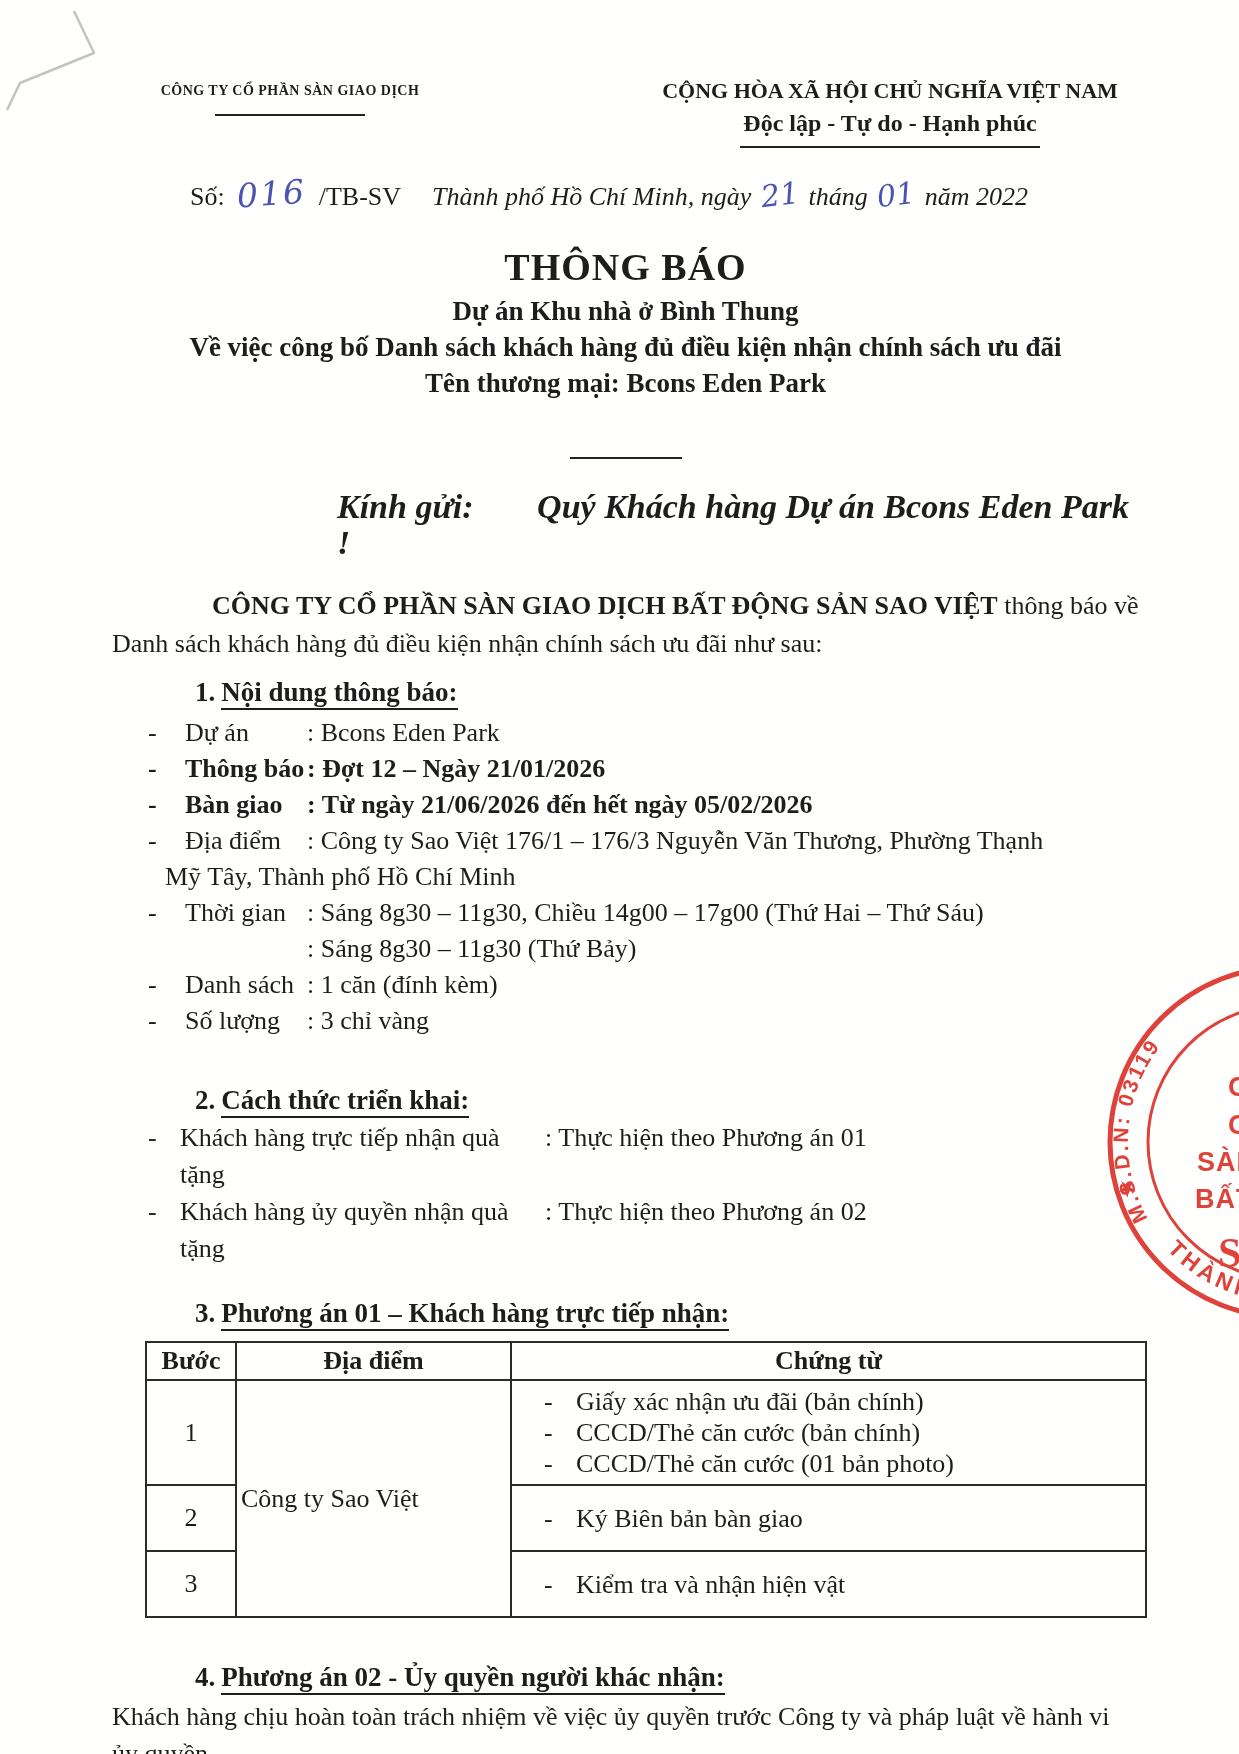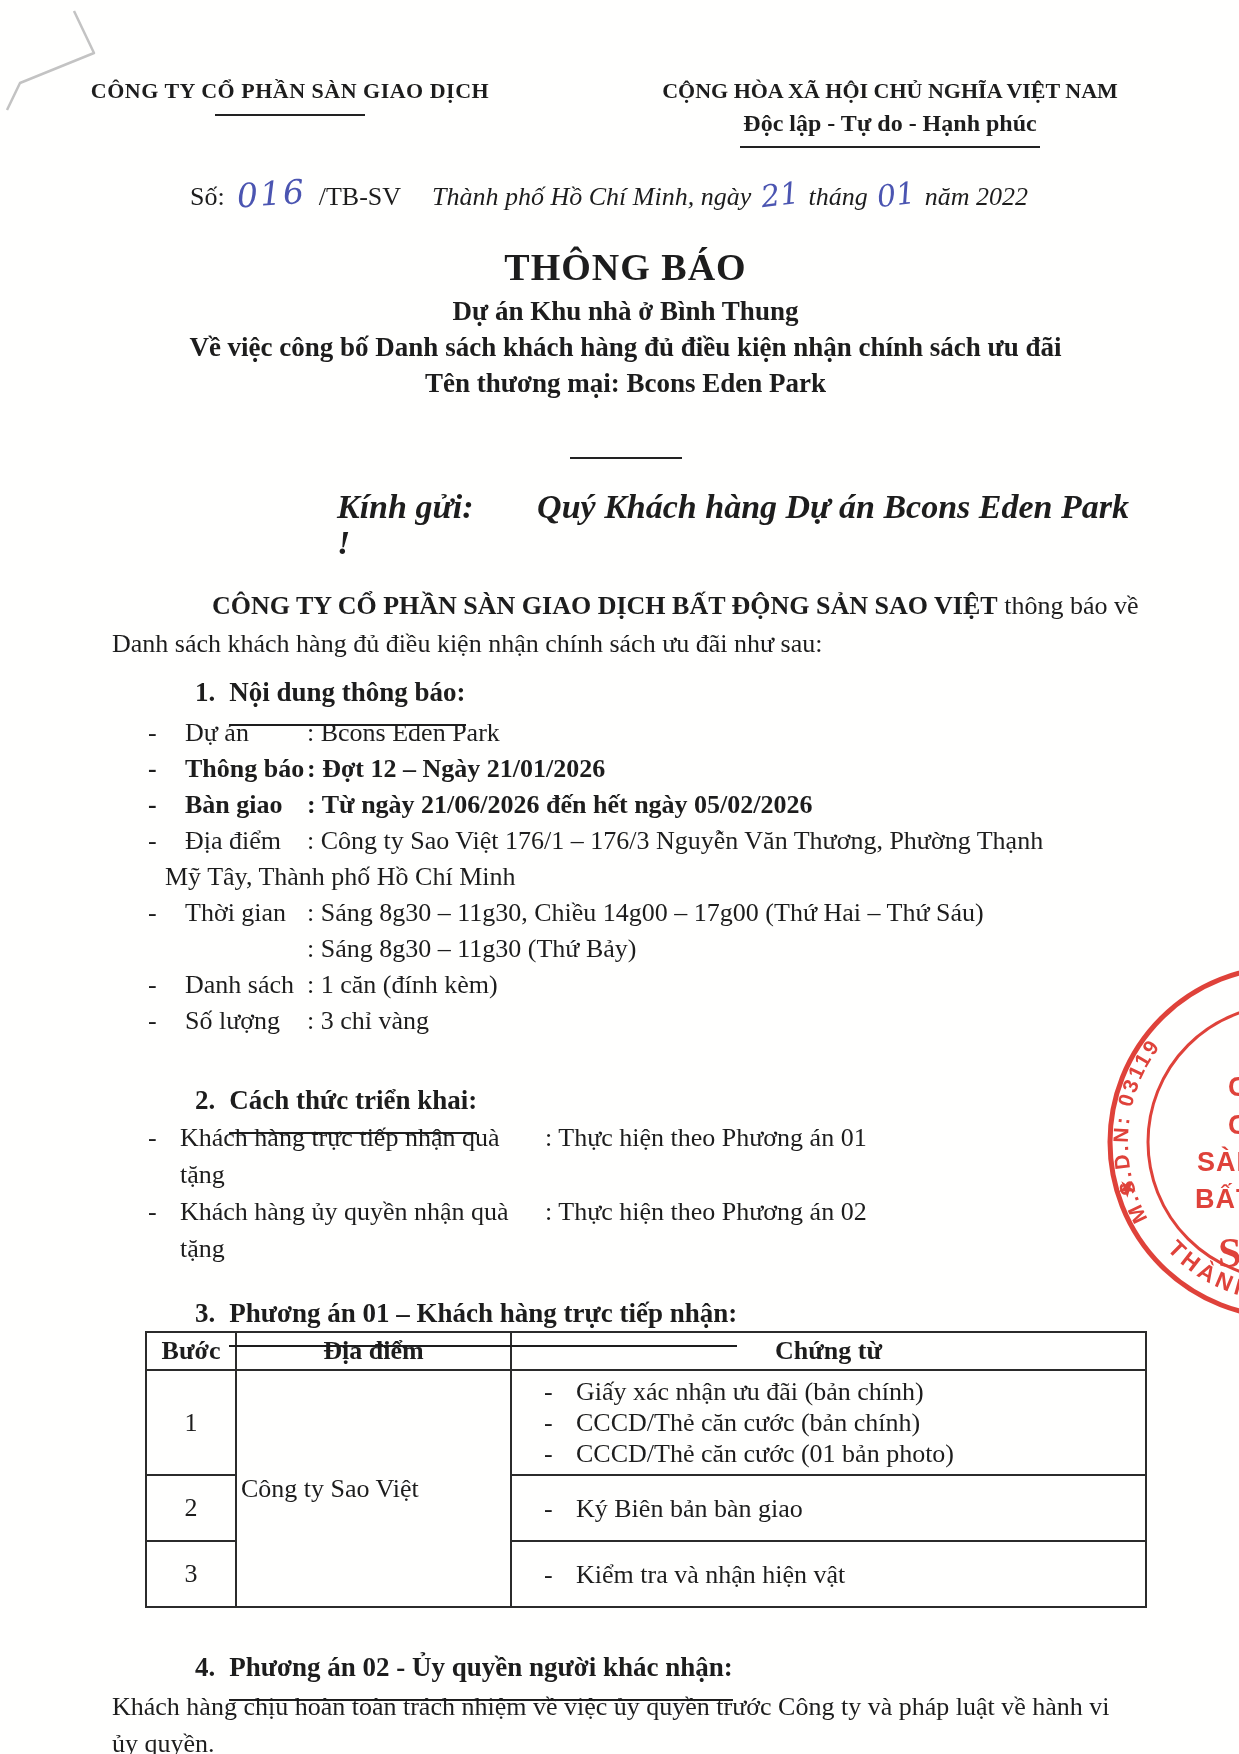--- a/index.html
+++ b/index.html
@@ -6,21 +6,21 @@
   .page{
     position:relative; width:1239px; height:1754px; overflow:hidden;
     background:#fffffe; color:#1d1d1d;
     font-family:"Liberation Serif","DejaVu Serif",serif;
     font-size:26px; box-sizing:border-box; padding-top:76px;
   }
   .content{margin-left:112px; margin-right:100px; position:relative;}
   
   .hdr{display:flex; align-items:flex-start;}
   .hdr-org{width:420px; margin-left:80px; text-align:center; font-weight:bold;}
-  .hdr-org .l1{font-size:22px; line-height:30px; letter-spacing:.5px;}
+  .hdr-org .l1{font-size:14px; line-height:30px; letter-spacing:.5px;}
   .hdr-org .l2{font-size:22px; line-height:34px; letter-spacing:.5px;}
   .hdr-nat{width:520px; margin-left:130px; text-align:center; font-weight:bold;}
   .hdr-nat .l1{font-size:22px; line-height:30px;}
   .hdr-nat .l2{font-size:24px; line-height:34px;}
   .u-small{width:150px; border-bottom:2px solid #222; margin:8px auto 0;}
   .u-mid{width:300px; border-bottom:2px solid #222; margin:6px auto 0;}
   
   .so-row{display:flex; margin-top:26px; margin-left:190px; line-height:40px; align-items:baseline;}
   .so-no{width:242px;}
   .hand{font-family:"DejaVu Serif",serif; font-style:italic; color:#4b55b1; display:inline-block;}
@@ -31,32 +31,32 @@
   .title{margin-top:28px; text-align:center; font-weight:bold; font-size:38px; line-height:44px; letter-spacing:1px;}
   .subs{margin-top:4px; text-align:center; font-weight:bold; font-size:27px; line-height:36px;}
   .divider{width:112px; border-top:2px solid #222; margin:56px auto 0;}
   
   .kg{margin-top:30px; margin-left:225px; font-weight:bold; font-style:italic; font-size:34px; line-height:36px;}
   .kg .rec{margin-left:55px;}
   
   .intro{margin:26px 0 0 0; text-indent:100px; line-height:38px;}
   
   .sec{margin-top:10px; margin-left:83px; font-weight:bold; font-size:27px; line-height:38px;}
-  .sec .st{border-bottom:2.5px solid #1d1d1d; margin-left:14px; padding-bottom:17px;}
+  .sec .st{border-bottom:2.5px solid #1d1d1d; margin-left:6px; padding-bottom:1px;}
   .sec2{margin-top:42px;} .sec3{margin-top:28px; line-height:36px;} .sec4{margin-top:40px;}
   
   .ilist{margin-top:4px;}
   .li{display:grid; grid-template-columns:37px 122px 1fr; margin-left:36px; line-height:36px;}
   .li .dash{}
   .cont-line{margin-left:53px; line-height:36px;}
   .ind-line{margin-left:195px; line-height:36px;}
   .b{font-weight:bold;}
   .li2{display:grid; grid-template-columns:32px 365px 1fr; margin-left:36px; line-height:37px;}
   
-  table.steps{border-collapse:collapse; margin-left:33px; margin-top:0; width:1002px; table-layout:fixed;}
+  table.steps{border-collapse:collapse; margin-left:33px; margin-top:10px; width:1002px; table-layout:fixed;}
   .steps th,.steps td{border:2px solid #2b2b2b; font-size:26px;}
   .steps th{height:36px; font-weight:bold; text-align:center; padding:0;}
   .c-step{width:90px;} .c-loc{width:275px;}
   td.stepn{text-align:center; vertical-align:middle;}
   td.loc{vertical-align:middle; padding-left:4px;}
   td.docs{vertical-align:middle; padding:5px 0 5px 0;}
   .doc{display:flex; line-height:31px; padding-left:32px;}
   .doc .ddash{width:32px;}
   tr.r2 td.docs,tr.r3 td.docs{height:54px;}
   

